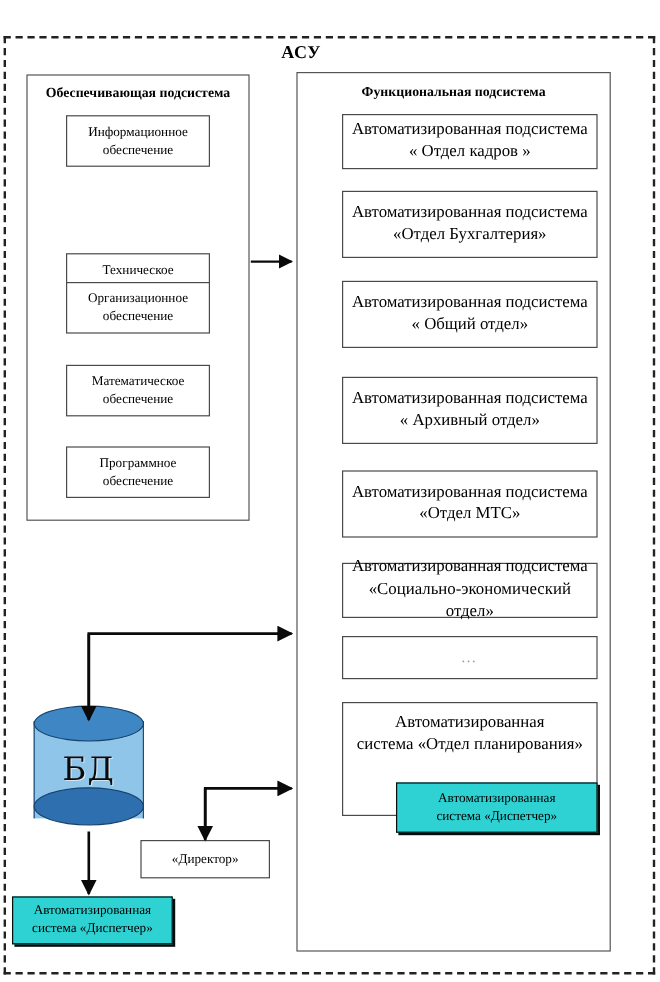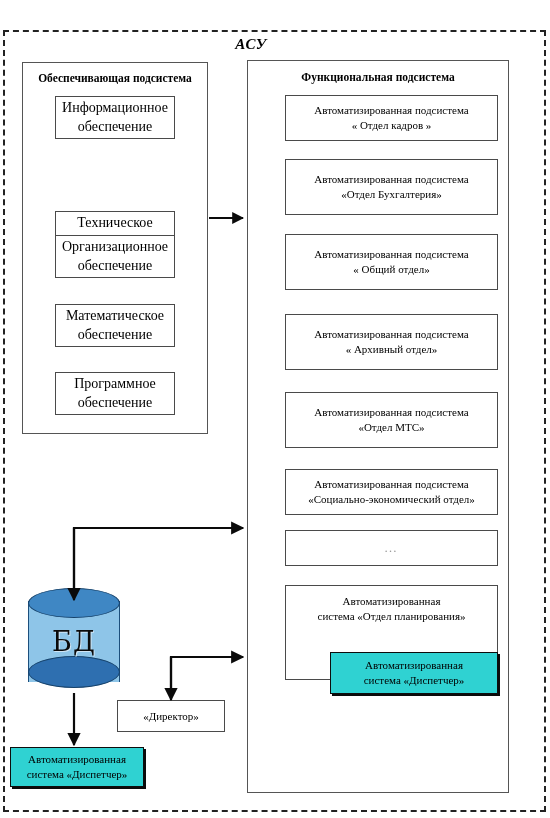--- a/index.html
+++ b/index.html
@@ -30,21 +30,20 @@
   
   #diagram-title {
     position: absolute;
     left: 0;
     top: 36px;
     width: 502px;
     text-align: center;
     font-size: 15px;
     font-weight: bold;
     letter-spacing: 0.5px;
-    font-style: italic;
   }
 
   
   .panel {
     position: absolute;
     box-sizing: border-box;
     border: 1px solid #555555;
     background: #ffffff;
   }
   #panel-supporting {
@@ -84,28 +83,28 @@
     font-size: 11px;
     padding: 2px 4px;
   }
   .node .label { display: block; width: 100%; }
 
   
   .sup-node {
     left: 55px;
     width: 120px;
     height: 43px;
-    font-size: 14px;
+    font-size: 11px;
   }
 
   
   .fn-node {
     left: 285px;
     width: 213px;
-    font-size: 11px;
+    font-size: 14px;
   }
 
   
   .teal {
     background: #2fd2d2;
     border: 1px solid #0d0d0d;
     box-shadow: 2px 2px 0 #0b0b0b;
   }
 
   

